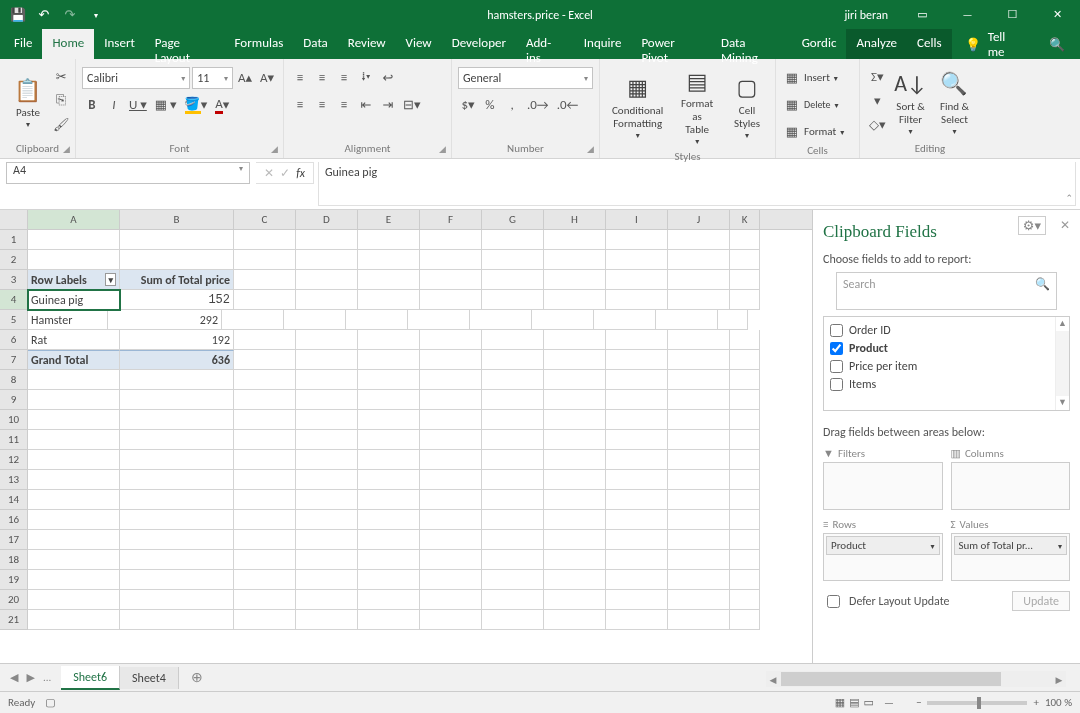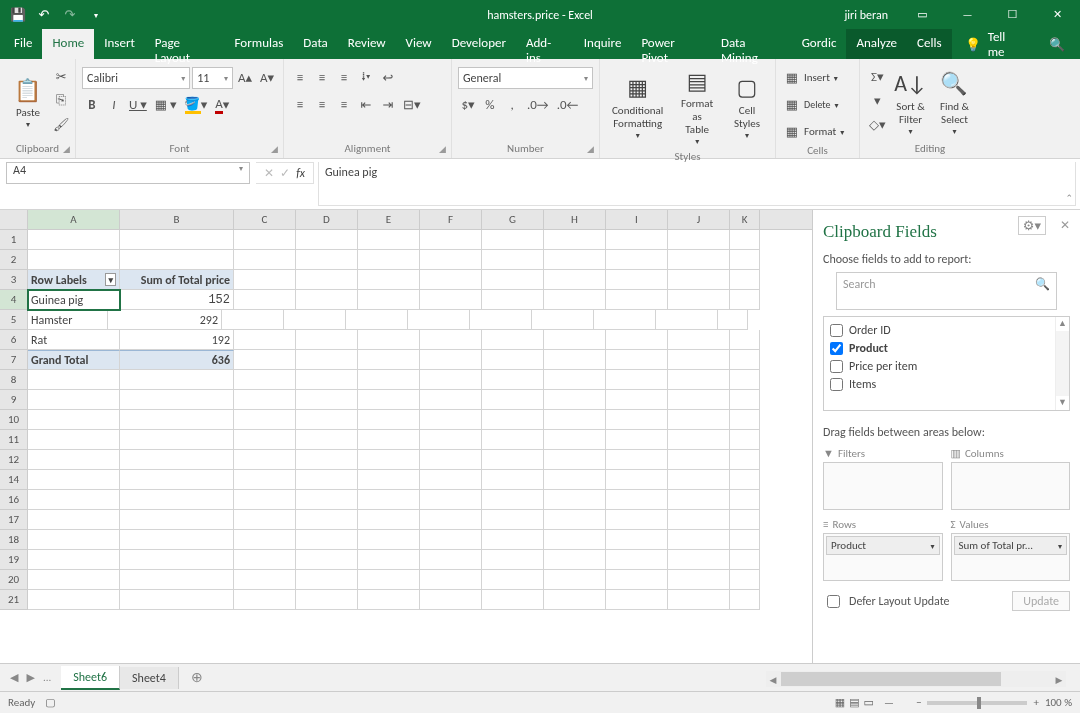--- a/index.html
+++ b/index.html
@@ -483,20 +483,34 @@
           <div class="cell" style="width: 62px;"></div>
           <div class="cell" style="width: 62px;"></div>
           <div class="cell" style="width: 62px;"></div>
           <div class="cell" style="width: 62px;"></div>
           <div class="cell" style="width: 62px;"></div>
           <div class="cell" style="width: 62px;"></div>
           <div class="cell" style="width: 62px;"></div>
           <div class="cell" style="width: 30px;"></div>
         </div>
         <div class="row">
+          <div class="rh">13</div>
+          <div class="cell" style="width: 92px;"></div>
+          <div class="cell" style="width: 114px;"></div>
+          <div class="cell" style="width: 62px;"></div>
+          <div class="cell" style="width: 62px;"></div>
+          <div class="cell" style="width: 62px;"></div>
+          <div class="cell" style="width: 62px;"></div>
+          <div class="cell" style="width: 62px;"></div>
+          <div class="cell" style="width: 62px;"></div>
+          <div class="cell" style="width: 62px;"></div>
+          <div class="cell" style="width: 62px;"></div>
+          <div class="cell" style="width: 30px;"></div>
+        </div>
+        <div class="row">
           <div class="rh">14</div>
           <div class="cell" style="width: 92px;"></div>
           <div class="cell" style="width: 114px;"></div>
           <div class="cell" style="width: 62px;"></div>
           <div class="cell" style="width: 62px;"></div>
           <div class="cell" style="width: 62px;"></div>
           <div class="cell" style="width: 62px;"></div>
           <div class="cell" style="width: 62px;"></div>
           <div class="cell" style="width: 62px;"></div>
           <div class="cell" style="width: 62px;"></div>

